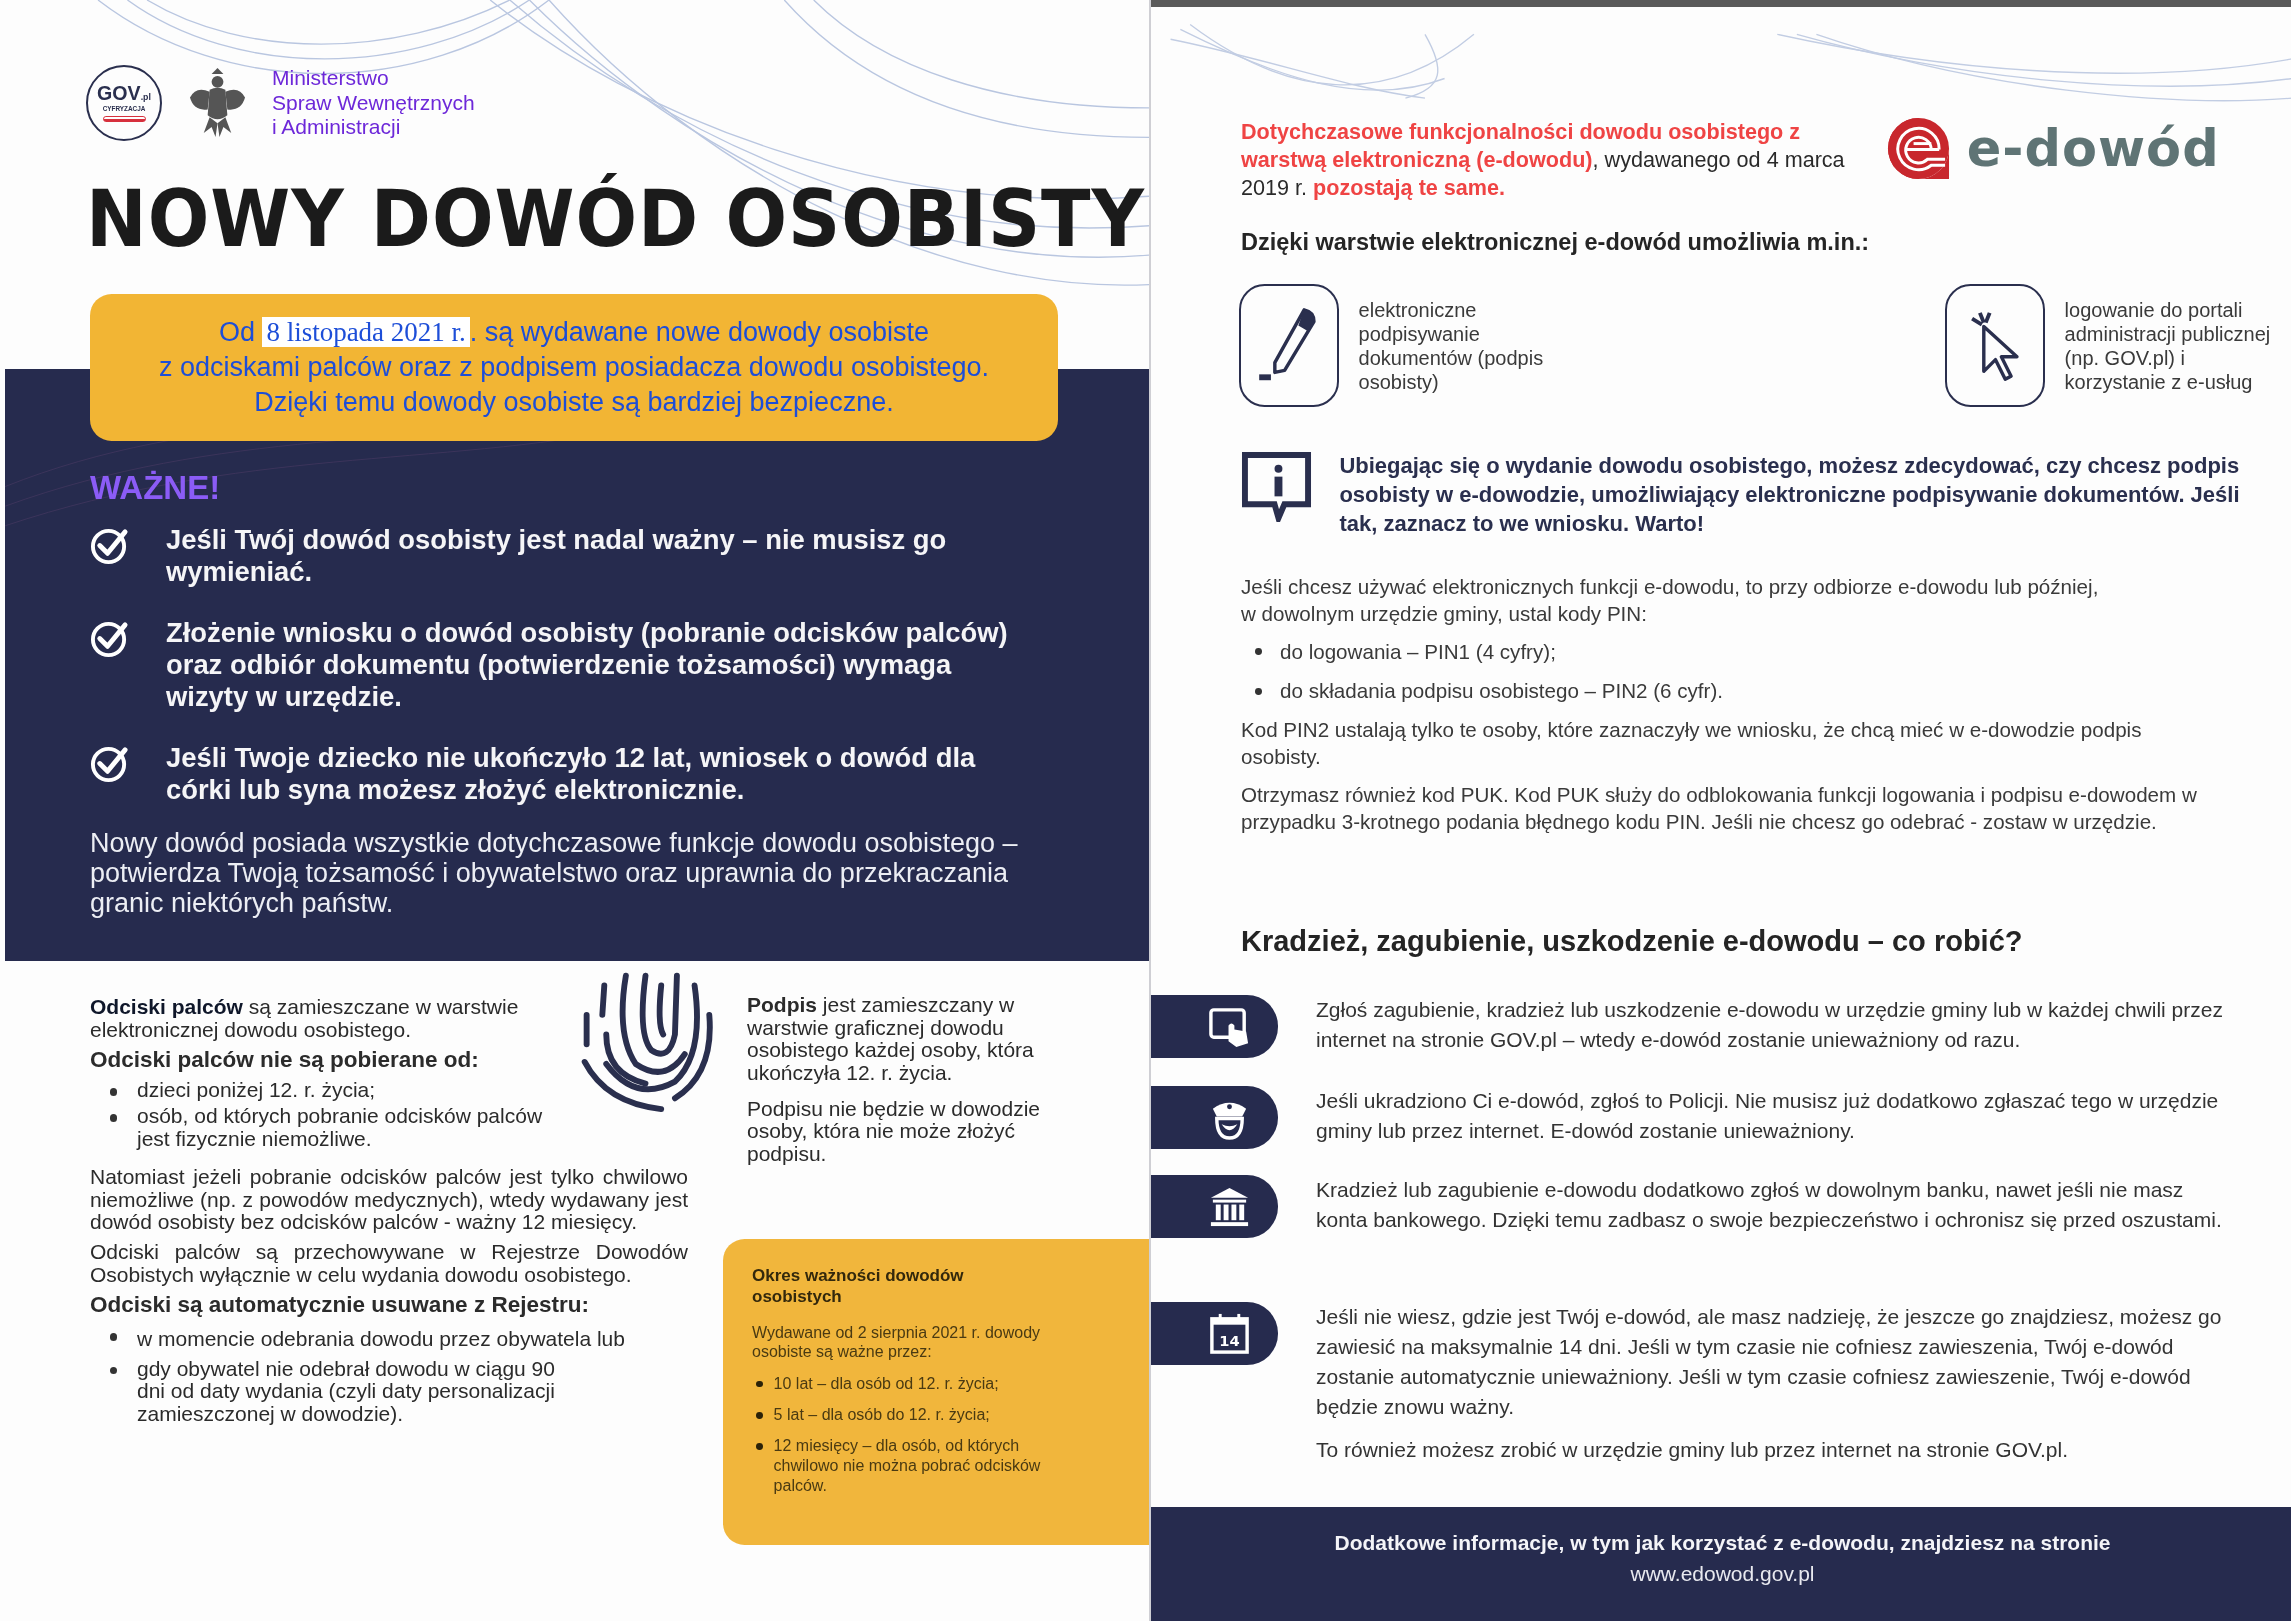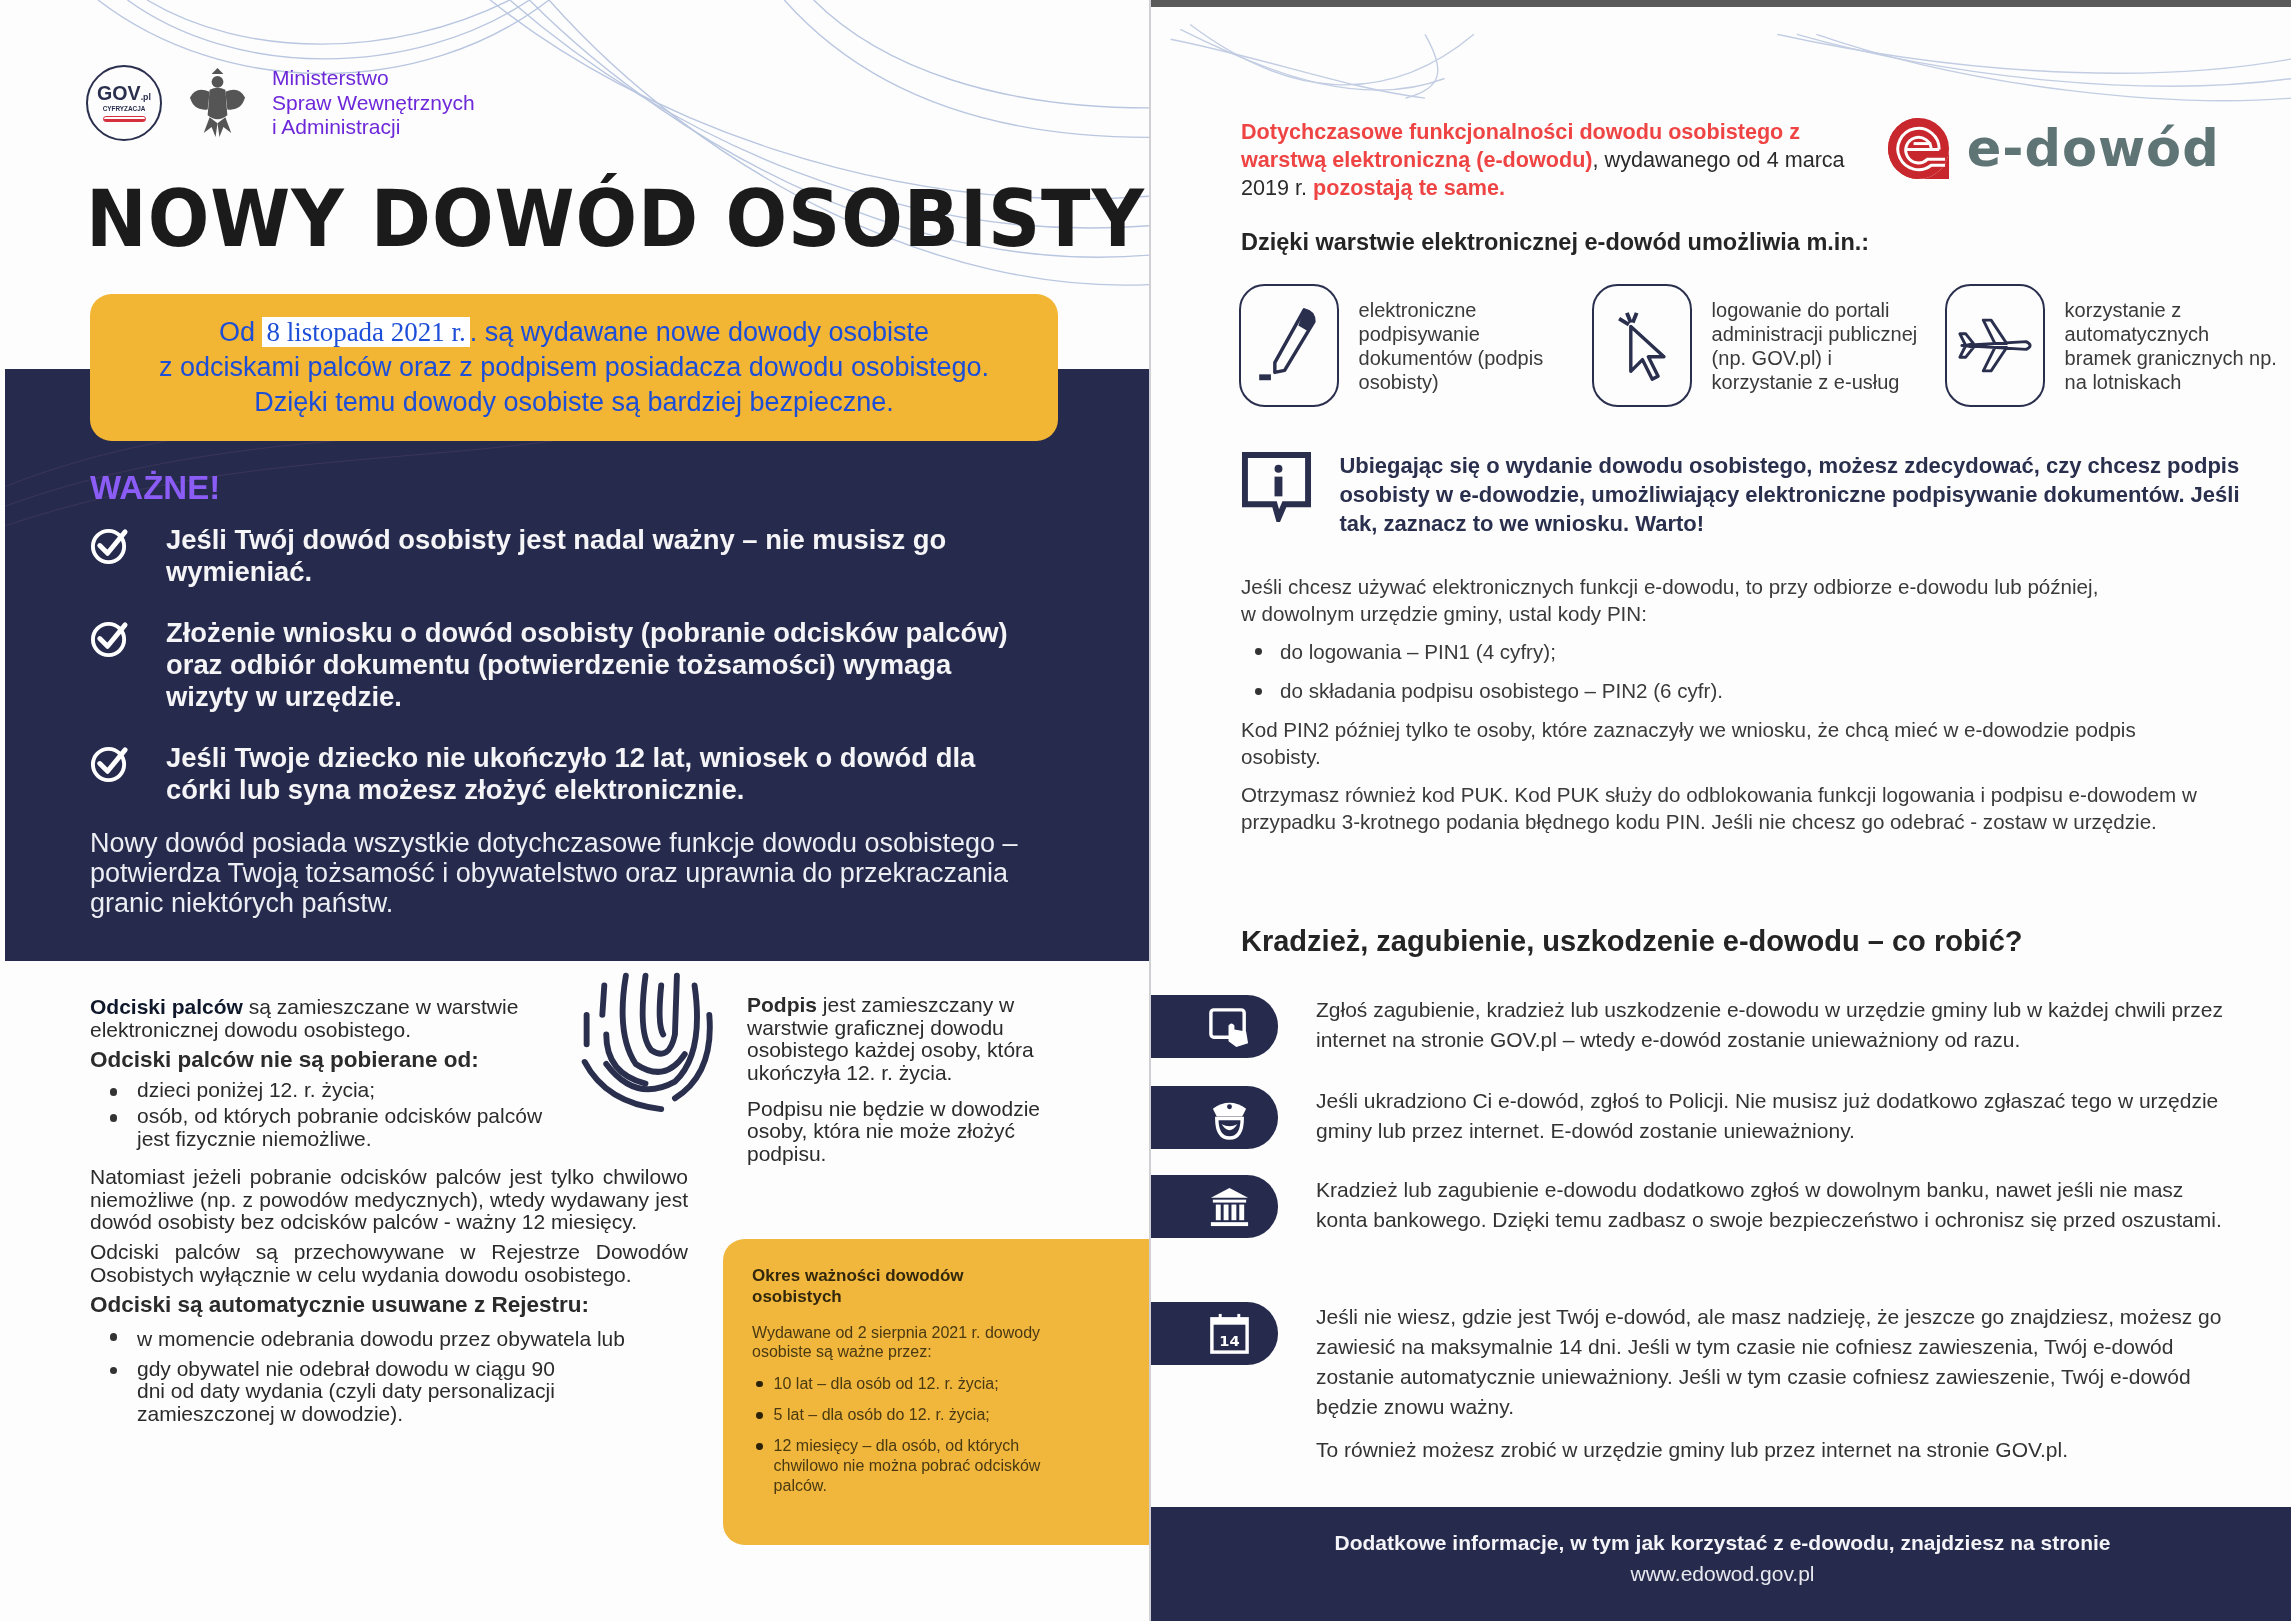--- a/index.html
+++ b/index.html
@@ -280,46 +280,38 @@
     </div>
     <div class="feature">
       <div class="feature-icon">
         <svg width="59" height="78" viewBox="0 0 60 80">
           <path d="M18 20 L18 66 L30 54 L40 74 L46 71 L36 51 L52 51 Z" fill="none" stroke="#2a2f4e" stroke-width="3.5" stroke-linejoin="round"></path>
           <path d="M14 6 L18 16 M6 12 L16 18 M24 6 L20 16" stroke="#2a2f4e" stroke-width="4"></path>
         </svg>
       </div>
       <div class="feature-text">logowanie do portali administracji publicznej (np. GOV.pl) i korzystanie z e-usług</div>
     </div>
-    <div class="feature">
-      <div class="feature-icon">
-        <svg width="78" height="59" viewBox="0 0 80 60">
-          <path d="M6 30 L72 26 Q80 30 72 34 Z M40 28 L28 4 L36 4 L52 28 Z M40 32 L28 56 L36 56 L52 32 Z M10 30 L4 18 L10 18 L18 28 Z M10 30 L4 42 L10 42 L18 32 Z" fill="none" stroke="#2a2f4e" stroke-width="3" stroke-linejoin="round"></path>
-        </svg>
-      </div>
-      <div class="feature-text">korzystanie z automatycznych bramek granicznych np. na lotniskach</div>
-    </div>
   </div>
 
   <div class="info-box">
     <svg class="info-icon" viewBox="0 0 72 72">
       <path d="M4 4 L68 4 L68 54 L44 54 L38 68 L34 54 L4 54 Z" fill="none" stroke="#2a2f4e" stroke-width="6" stroke-linejoin="miter"></path>
       <circle cx="38" cy="18" r="4" fill="#2a2f4e"></circle>
       <rect x="34" y="26" width="8" height="20" fill="#2a2f4e"></rect>
     </svg>
     <div class="info-text">Ubiegając się o wydanie dowodu osobistego, możesz zdecydować, czy chcesz podpis osobisty w e-dowodzie, umożliwiający elektroniczne podpisywanie dokumentów. Jeśli tak, zaznacz to we wniosku. Warto!</div>
   </div>
 
   <div class="pin-block">
     <p style="width:863px">Jeśli chcesz używać elektronicznych funkcji e-dowodu, to przy odbiorze e-dowodu lub później, w dowolnym urzędzie gminy, ustal kody PIN:</p>
     <ul>
       <li>do logowania – PIN1 (4 cyfry);</li>
       <li>do składania podpisu osobistego – PIN2 (6 cyfr).</li>
     </ul>
-    <p style="width:902px">Kod PIN2 później tylko te osoby, które zaznaczyły we wniosku, że chcą mieć w e-dowodzie podpis osobisty.</p>
+    <p style="width:902px">Kod PIN2 ustalają tylko te osoby, które zaznaczyły we wniosku, że chcą mieć w e-dowodzie podpis osobisty.</p>
     <p style="width:961px">Otrzymasz również kod PUK. Kod PUK służy do odblokowania funkcji logowania i podpisu e-dowodem w przypadku 3-krotnego podania błędnego kodu PIN. Jeśli nie chcesz go odebrać - zostaw w urzędzie.</p>
   </div>
 
   <div class="theft-title">Kradzież, zagubienie, uszkodzenie e-dowodu – co robić?</div>
 
   <div class="action" style="top:995px">
     <div class="action-tab" style="top:0">
       <svg viewBox="0 0 46 46">
         <rect x="4" y="6" width="34" height="28" rx="3" fill="none" stroke="#fff" stroke-width="3.5"></rect>
         <path d="M22 22 L22 38 L30 44 L42 40 L40 28 L28 26 L28 22 Q25 18 22 22 Z" fill="#fff"></path>

